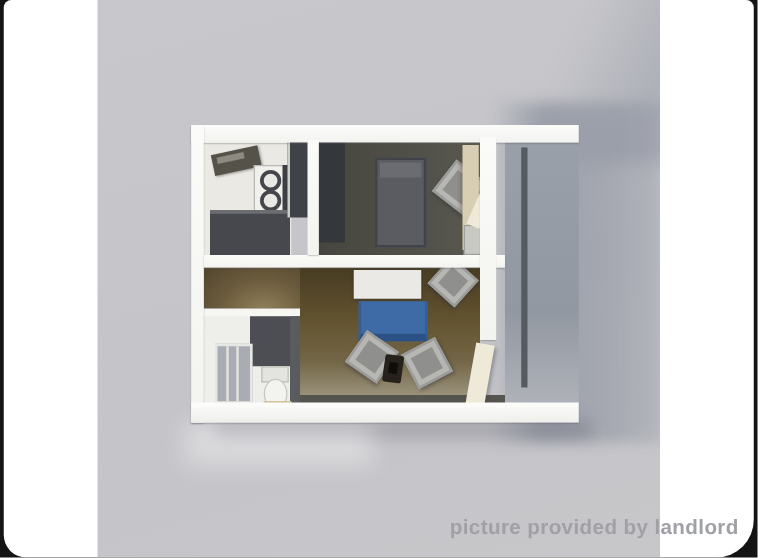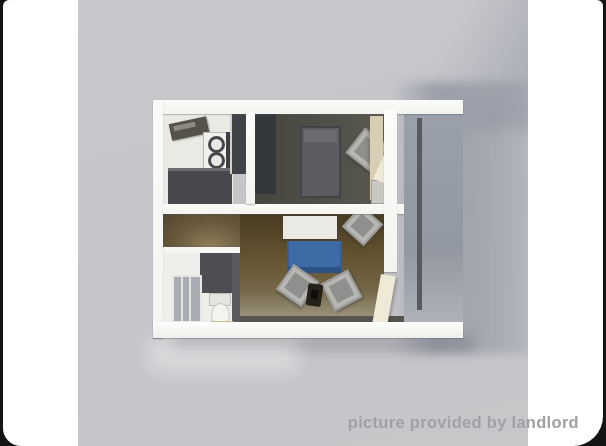--- a/index.html
+++ b/index.html
@@ -91,21 +91,21 @@
   .bathroom{left:85px;top:247px;width:77px;height:75px;background:#eeeeea;border-top:6px solid #f6f6f3;box-shadow:0 -1px 1px rgba(90,90,100,.3);}
   .bath-dark{position:absolute;left:37px;top:0px;width:40px;height:40px;background:var(--bath-dark,#4c4e53);}
   .bath-wall{position:absolute;left:69px;top:0px;width:8px;height:75px;background:#595b5f;}
   .shower{position:absolute;left:9px;top:22px;width:26px;height:44px;background:var(--shower,#a9adb3);border:2px solid #e6e6e2;}
   .shower:after{content:"";position:absolute;left:7px;top:0;bottom:0;width:2px;background:#e2e2de;box-shadow:8px 0 0 #e2e2de;}
   .toilet-tank{position:absolute;left:46px;top:40px;width:20px;height:11px;background:#e3e3df;border:1px solid #bdbdb8;}
   .toilet-bowl{position:absolute;left:48px;top:50px;width:17px;height:22px;background:var(--toilet,#f3f3f0);border:1px solid #c6c6c2;border-radius:50%;}
   .bath-mat{position:absolute;left:48px;top:68px;width:22px;height:9px;background:var(--mat,#e5ddba);border-top:2px solid #c9bd8e;border-bottom:2px solid #c9bd8e;}
   
   .watermark{
-    position:absolute;right:24px;bottom:14px;
+    position:absolute;right:12px;bottom:14px;
     font-size:16.5px;font-weight:600;letter-spacing:.3px;
     color:var(--watermark,#a0a1a6);
     margin-left:20px;
   }
 </style>
 </head>
 <body>
 
 <div class="card">
 

